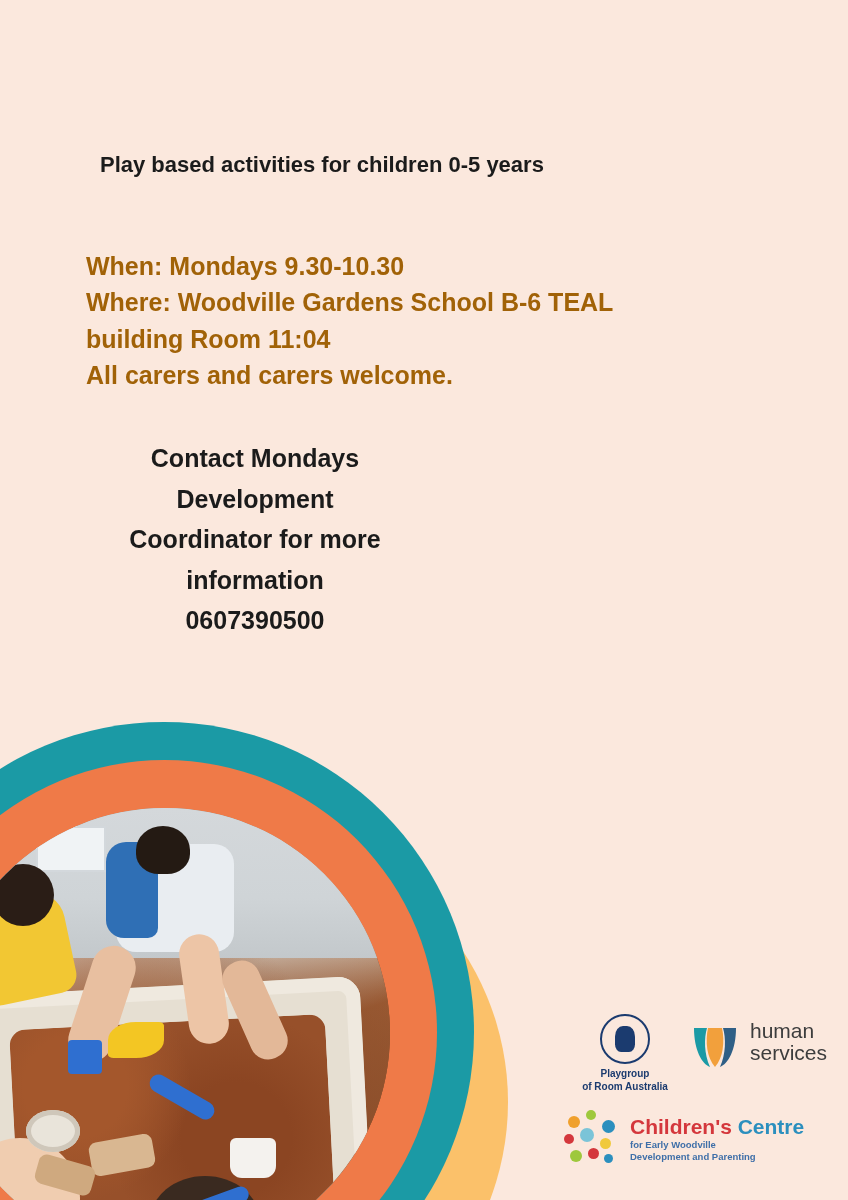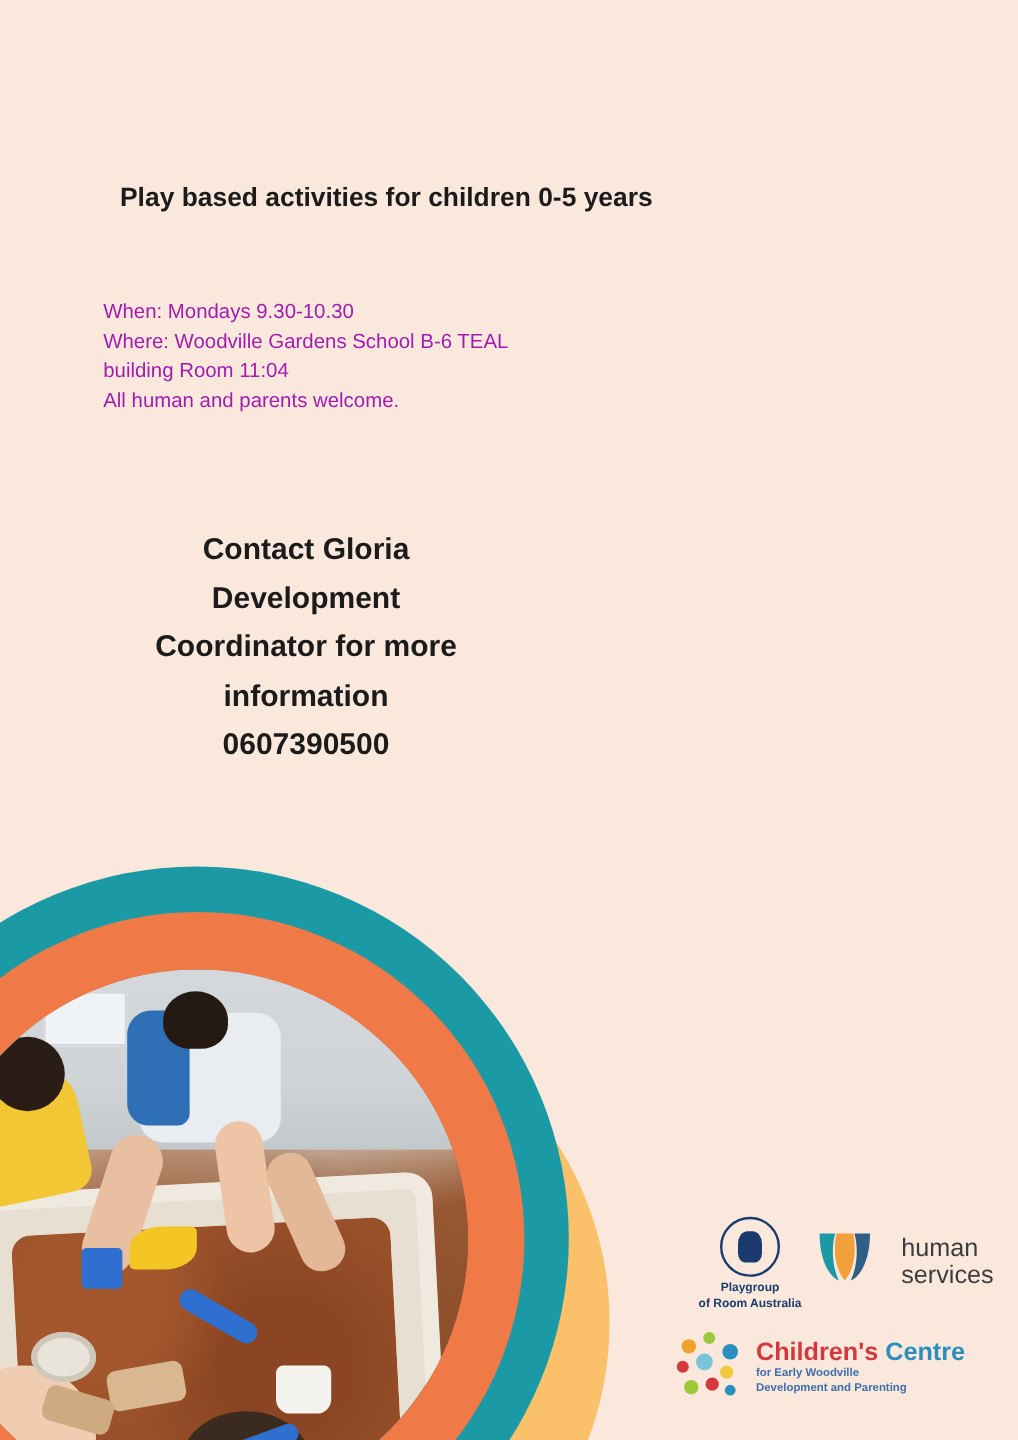--- a/index.html
+++ b/index.html
@@ -41,23 +41,23 @@
     font-weight: bold;
     color: #1b1b1b;
     margin-left: 14px;
   }
 
   .details {
     position: absolute;
     left: 86px;
     top: 248px;
     width: 680px;
-    font-size: 17px;
-    font-weight: normal;
-    color: #a21caf;
+    font-size: 25px;
+    font-weight: bold;
+    color: #a16207;
     line-height: 1.45;
   }
   .details div { white-space: pre; }
 
   .contact {
     position: absolute;
     left: 60px;
     top: 438px;
     width: 390px;
     text-align: center;
@@ -305,25 +305,24 @@
     border-radius: 40% 40% 30% 30%;
   }
   .gov-text {
     font-size: 10px;
     font-weight: bold;
     color: #1b3b6f;
     line-height: 1.25;
   }
   .hs-logo {
     position: absolute;
-    left: 129px;
+    left: 140px;
     top: 10px;
     display: flex;
-    align-items: flex-end;
-    gap: 12px;
+    align-items: flex-start;
   }
   .hs-mark {
     width: 54px;
     height: 54px;
     position: relative;
   }
   .hs-text {
     margin-left: 8px;
     font-size: 21px;
     color: #3d3d3d;
@@ -369,25 +368,25 @@
 <body>
 
 <div class="poster">
 
   <div class="subtitle">Play based activities for children 0-5 years</div>
 
   <div class="details">
     <div>When: Mondays 9.30-10.30</div>
     <div>Where: Woodville Gardens School B-6 TEAL</div>
     <div>building Room 11:04</div>
-    <div>All human and parents welcome.</div>
+    <div>All carers and carers welcome.</div>
   </div>
 
   <div class="contact">
-    <div>Contact Gloria</div>
+    <div>Contact Mondays</div>
     <div>Development</div>
     <div>Coordinator  for more</div>
     <div>information</div>
     <div>0607390500</div>
   </div>
 
   <div class="art">
     <div class="ring ring-yellow"></div>
     <div class="ring ring-teal"></div>
     <div class="ring ring-orange"></div>

